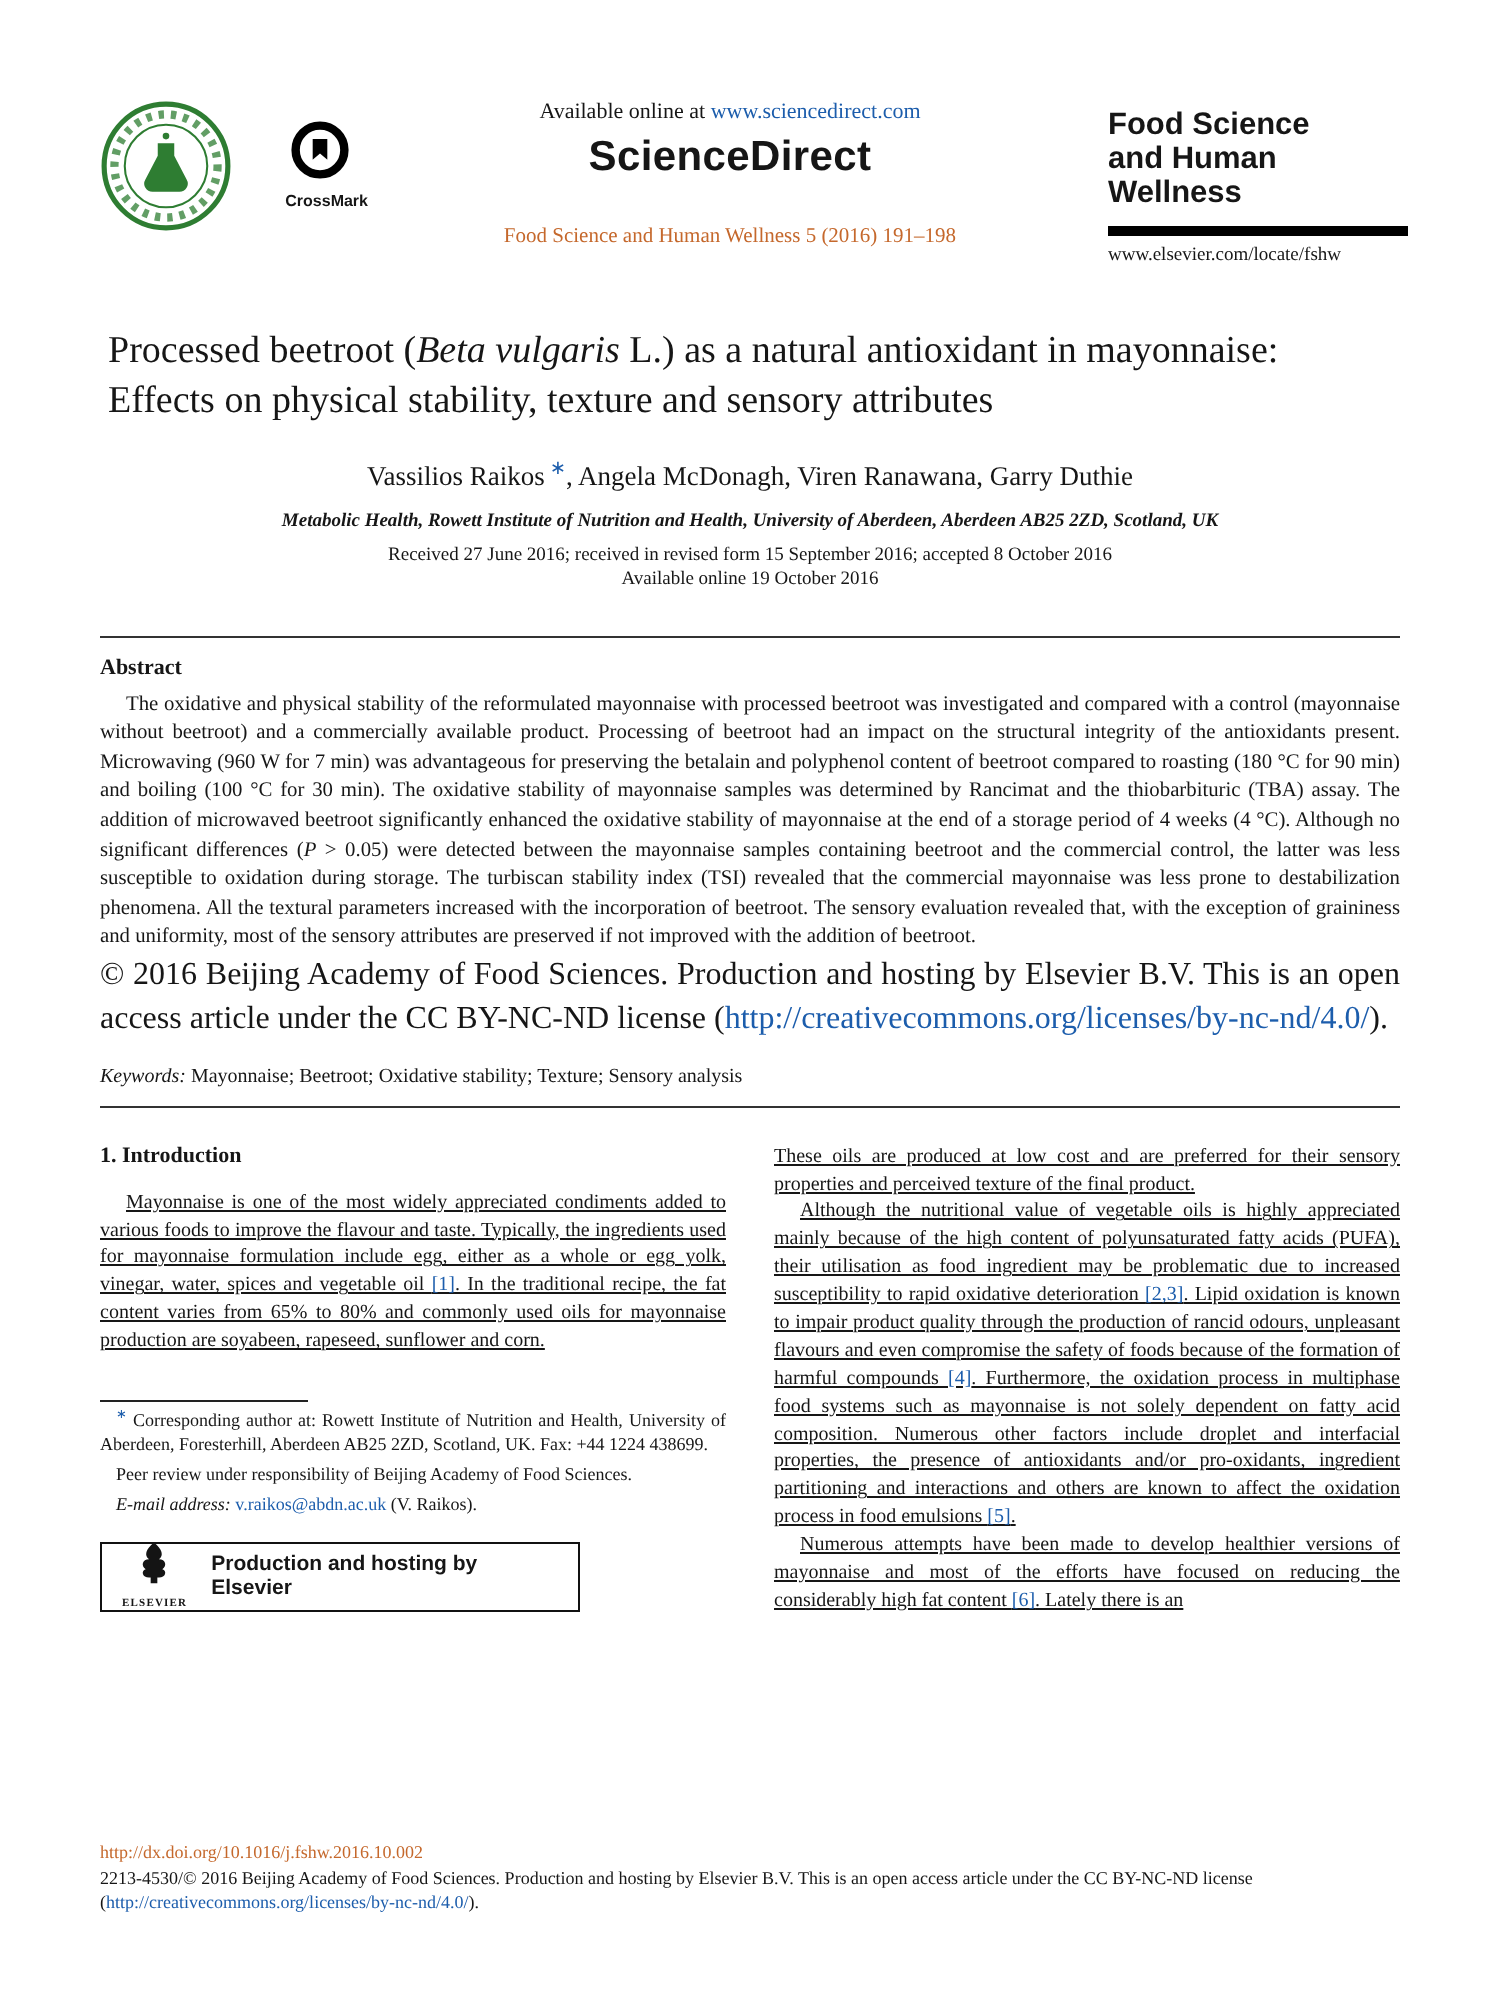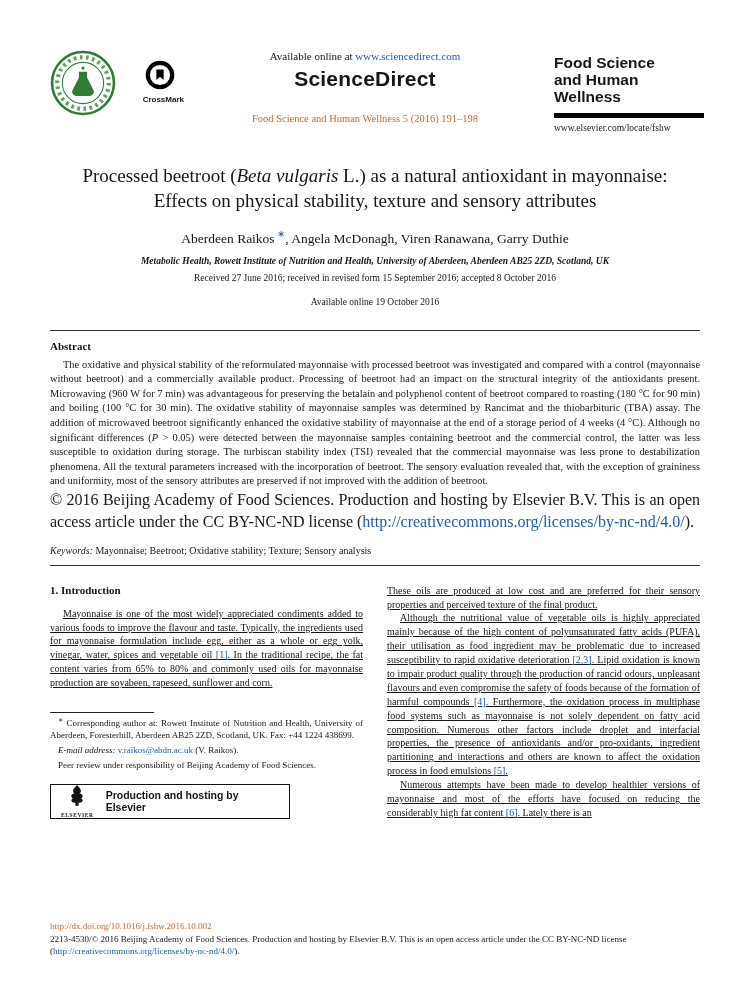--- a/index.html
+++ b/index.html
@@ -18,25 +18,25 @@
   .header-center { flex: 1 1 auto; text-align: center; padding-top: 2px; }
   .avail { font-size: 11px; }
   .sd-logo { font-family: "Liberation Sans", sans-serif; font-weight: bold; font-size: 21px; margin-top: 5px; letter-spacing: .2px; }
   .citation { font-size: 10.5px; margin-top: 22px; }
   .header-right { width: 150px; flex: 0 0 auto; margin-left: 8px; padding-top: 6px; }
   .jname { font-family: "Liberation Sans", sans-serif; font-weight: bold; font-size: 15.5px; line-height: 1.1; }
   .jbar { height: 5px; background: #000; margin-top: 8px; }
   .jsite { font-size: 9.5px; margin-top: 5px; }
   .orange { color: #c5682c; }
   
-  .title { text-align: center; font-size: 19px; line-height: 1.32; font-weight: normal; margin: 30px 54px 0; }
+  .title { font-size: 19px; line-height: 1.32; font-weight: normal; margin: 30px 54px 0; }
   .authors { text-align: center; font-size: 13.5px; margin-top: 15px; }
   .affil { text-align: center; font-style: italic; font-size: 9.5px; margin-top: 9px; font-weight: bold; }
   .dates { text-align: center; font-size: 9.5px; margin-top: 7px; }
-  .dates2 { margin-top: 14px; }
+  .dates2 { margin-top: 2px; }
   
   .main { margin: 0 50px; }
   .rule { border-top: 1px solid #333; margin-top: 23px; }
   .abstract-head { font-weight: bold; font-size: 11px; margin-top: 9px; }
   .abstract-body { font-size: 10.4px; line-height: 1.4; text-align: justify; margin-top: 6px; text-indent: 13px; }
   .abstract-copy { font-size: 16px; line-height: 1.4; text-align: justify; }
   .keywords { font-size: 10px; margin-top: 11px; }
   .rule2 { border-top: 1px solid #333; margin-top: 9px; }
   
   .columns { display: flex; gap: 24px; margin-top: 18px; }
@@ -92,21 +92,21 @@
     <div class="jname">
       <div>Food Science</div>
       <div>and Human Wellness</div>
     </div>
     <div class="jbar"></div>
     <div class="jsite">www.elsevier.com/locate/fshw</div>
   </div>
 </div>
 
 <h1 class="title"><span>Processed beetroot (</span><span class="seg-i">Beta vulgaris</span><span> L.) as a natural antioxidant in mayonnaise: Effects on physical stability, texture and sensory attributes</span></h1>
-<div class="authors"><span>Aberdeen Raikos</span><span class="seg-sup"> ∗</span><span>, Angela McDonagh, Viren Ranawana, Garry Duthie</span></div>
+<div class="authors"><span>Vassilios Raikos</span><span class="seg-sup"> ∗</span><span>, Angela McDonagh, Viren Ranawana, Garry Duthie</span></div>
 <div class="affil">Metabolic Health, Rowett Institute of Nutrition and Health, University of Aberdeen, Aberdeen AB25 2ZD, Scotland, UK</div>
 <div class="dates">Received 27 June 2016; received in revised form 15 September 2016; accepted 8 October 2016</div>
 <div class="dates dates2">Available online 19 October 2016</div>
 
 <div class="main">
 
   <div class="rule"></div>
   <div class="abstract-head">Abstract</div>
   <p class="abstract-body"><span>The oxidative and physical stability of the reformulated mayonnaise with processed beetroot was investigated and compared with a control (mayonnaise without beetroot) and a commercially available product. Processing of beetroot had an impact on the structural integrity of the antioxidants present. Microwaving (960 W for 7 min) was advantageous for preserving the betalain and polyphenol content of beetroot compared to roasting (180 °C for 90 min) and boiling (100 °C for 30 min). The oxidative stability of mayonnaise samples was determined by Rancimat and the thiobarbituric (TBA) assay. The addition of microwaved beetroot significantly enhanced the oxidative stability of mayonnaise at the end of a storage period of 4 weeks (4 °C). Although no significant differences (</span><span class="seg-i">P</span><span> &gt; 0.05) were detected between the mayonnaise samples containing beetroot and the commercial control, the latter was less susceptible to oxidation during storage. The turbiscan stability index (TSI) revealed that the commercial mayonnaise was less prone to destabilization phenomena. All the textural parameters increased with the incorporation of beetroot. The sensory evaluation revealed that, with the exception of graininess and uniformity, most of the sensory attributes are preserved if not improved with the addition of beetroot.</span></p>
   <p class="abstract-copy"><span>© 2016 Beijing Academy of Food Sciences. Production and hosting by Elsevier B.V. This is an open access article under the CC BY-NC-ND license (</span><span class="seg-link">http://creativecommons.org/licenses/by-nc-nd/4.0/</span><span>).</span></p>
@@ -114,22 +114,22 @@
   <div class="rule2"></div>
 
   <div class="columns">
 
     <div class="col">
       <div class="sec-head">1. Introduction</div>
       <p class="body-p indent mt"><span>Mayonnaise is one of the most widely appreciated condiments added to various foods to improve the flavour and taste. Typically, the ingredients used for mayonnaise formulation include egg, either as a whole or egg yolk, vinegar, water, spices and vegetable oil </span><span class="seg-link">[1]</span><span>. In the traditional recipe, the fat content varies from 65% to 80% and commonly used oils for mayonnaise production are soyabeen, rapeseed, sunflower and corn.</span></p>
 
       <div class="fn-rule"></div>
       <p class="fn"><span class="seg-sup">∗</span><span> Corresponding author at: Rowett Institute of Nutrition and Health, University of Aberdeen, Foresterhill, Aberdeen AB25 2ZD, Scotland, UK. Fax: +44 1224 438699.</span></p>
+      <p class="fn">Peer review under responsibility of Beijing Academy of Food Sciences.</p>
       <p class="fn"><span class="seg-i">E-mail address: </span><span class="seg-link">v.raikos@abdn.ac.uk</span><span> (V. Raikos).</span></p>
-      <p class="fn">Peer review under responsibility of Beijing Academy of Food Sciences.</p>
 
       <div class="els-box">
         <div class="els-logo">
           <svg viewBox="0 0 24 30" width="20" height="25">
             <path d="M12 1.5 C7 5.5 6 9.5 9 11.5 C5 11.5 4 15.5 7 17.5 C4 18.5 5 22.5 9 22.5 L10 22.5 L10 26 L14 26 L14 22.5 L15 22.5 C19 22.5 20 18.5 17 17.5 C20 15.5 19 11.5 15 11.5 C18 9.5 17 5.5 12 1.5 z" fill="#141414"></path>
           </svg>
           <div class="els-caption">ELSEVIER</div>
         </div>
         <div class="els-label">Production and hosting by Elsevier</div>
       </div>

